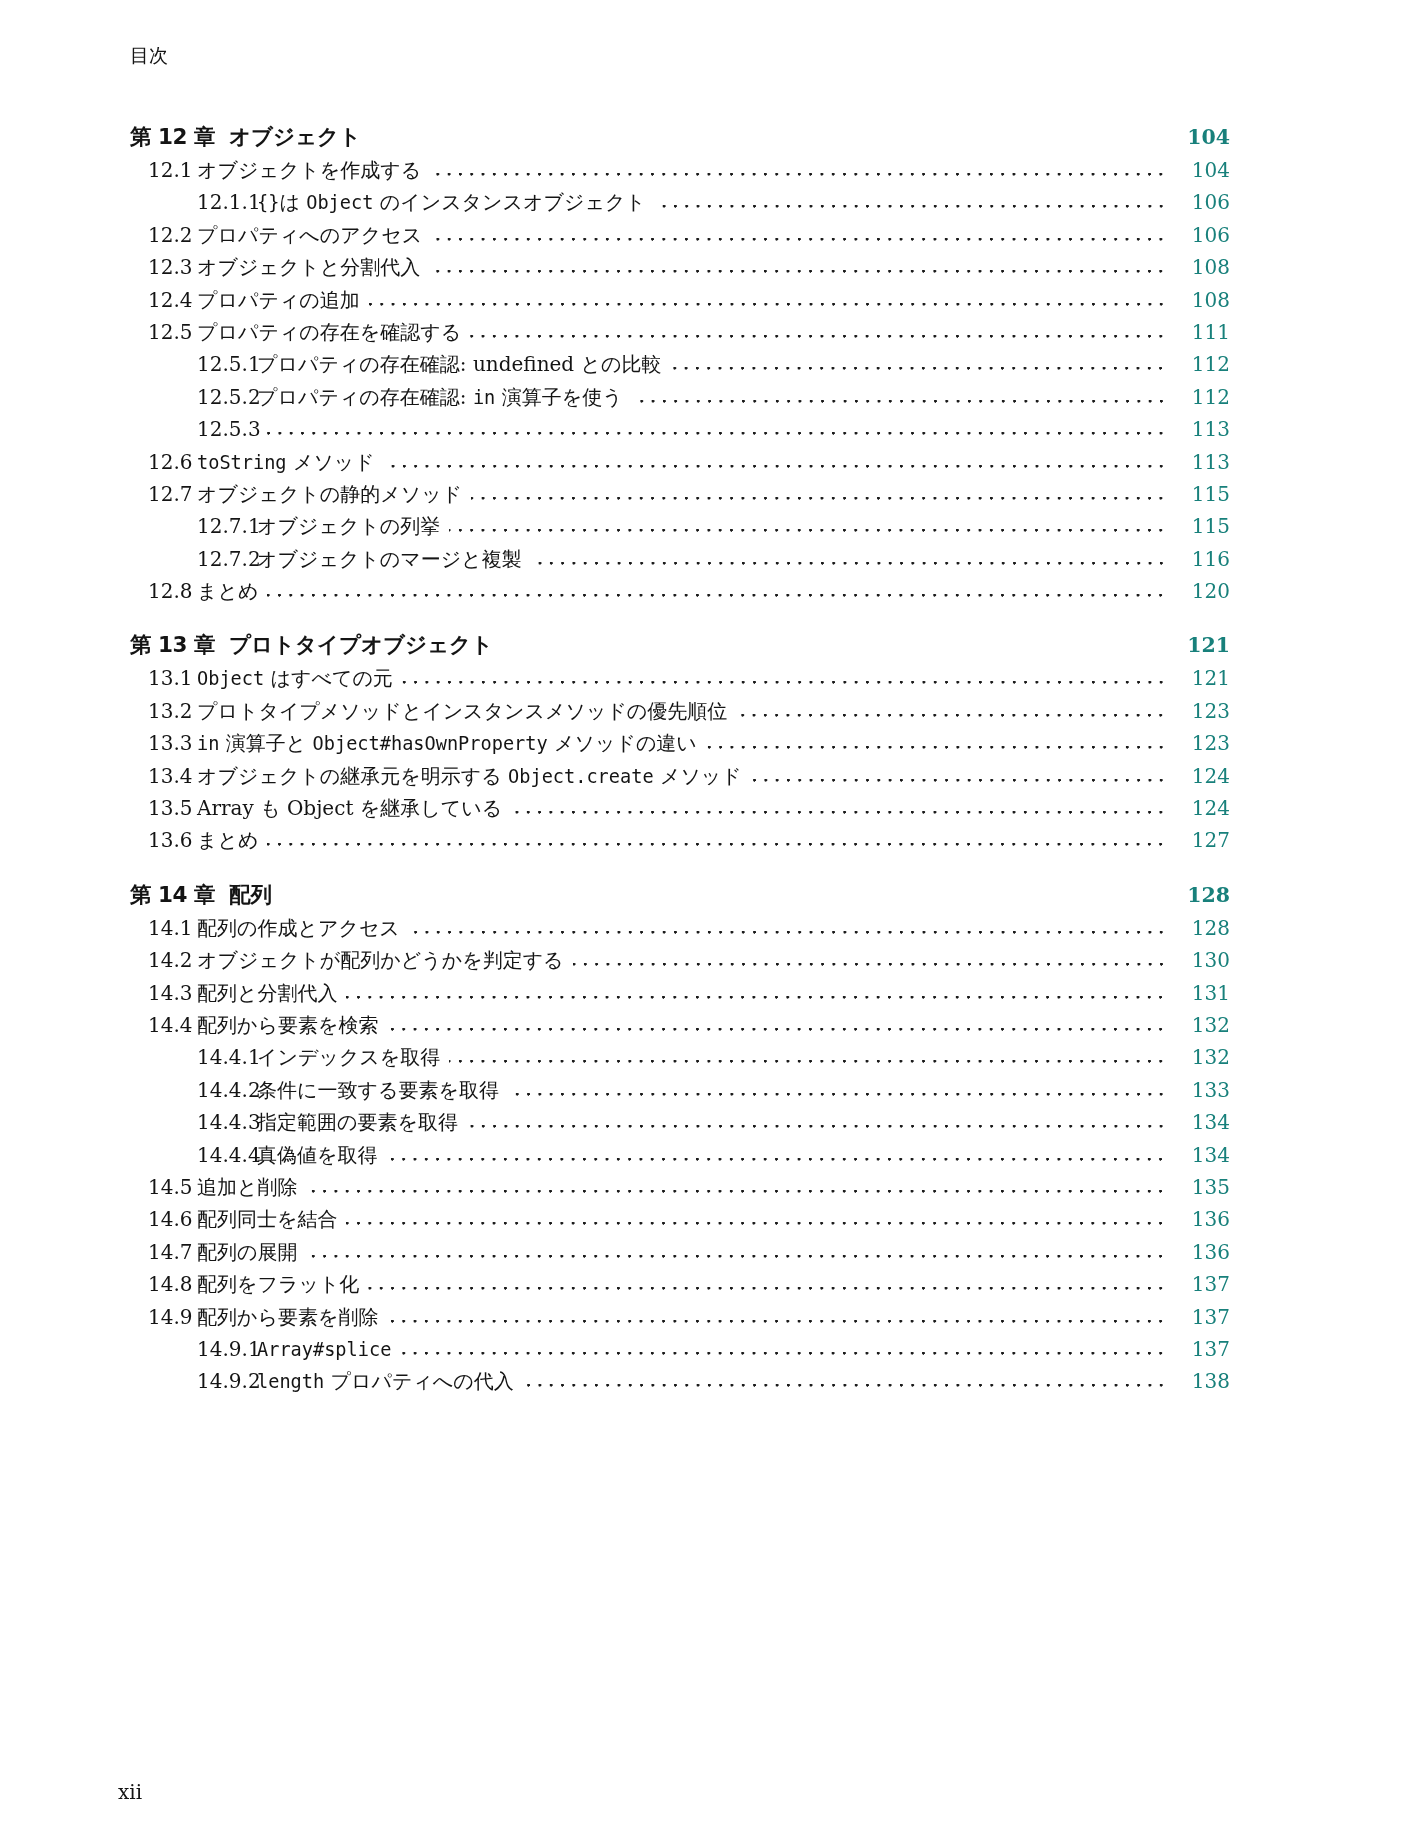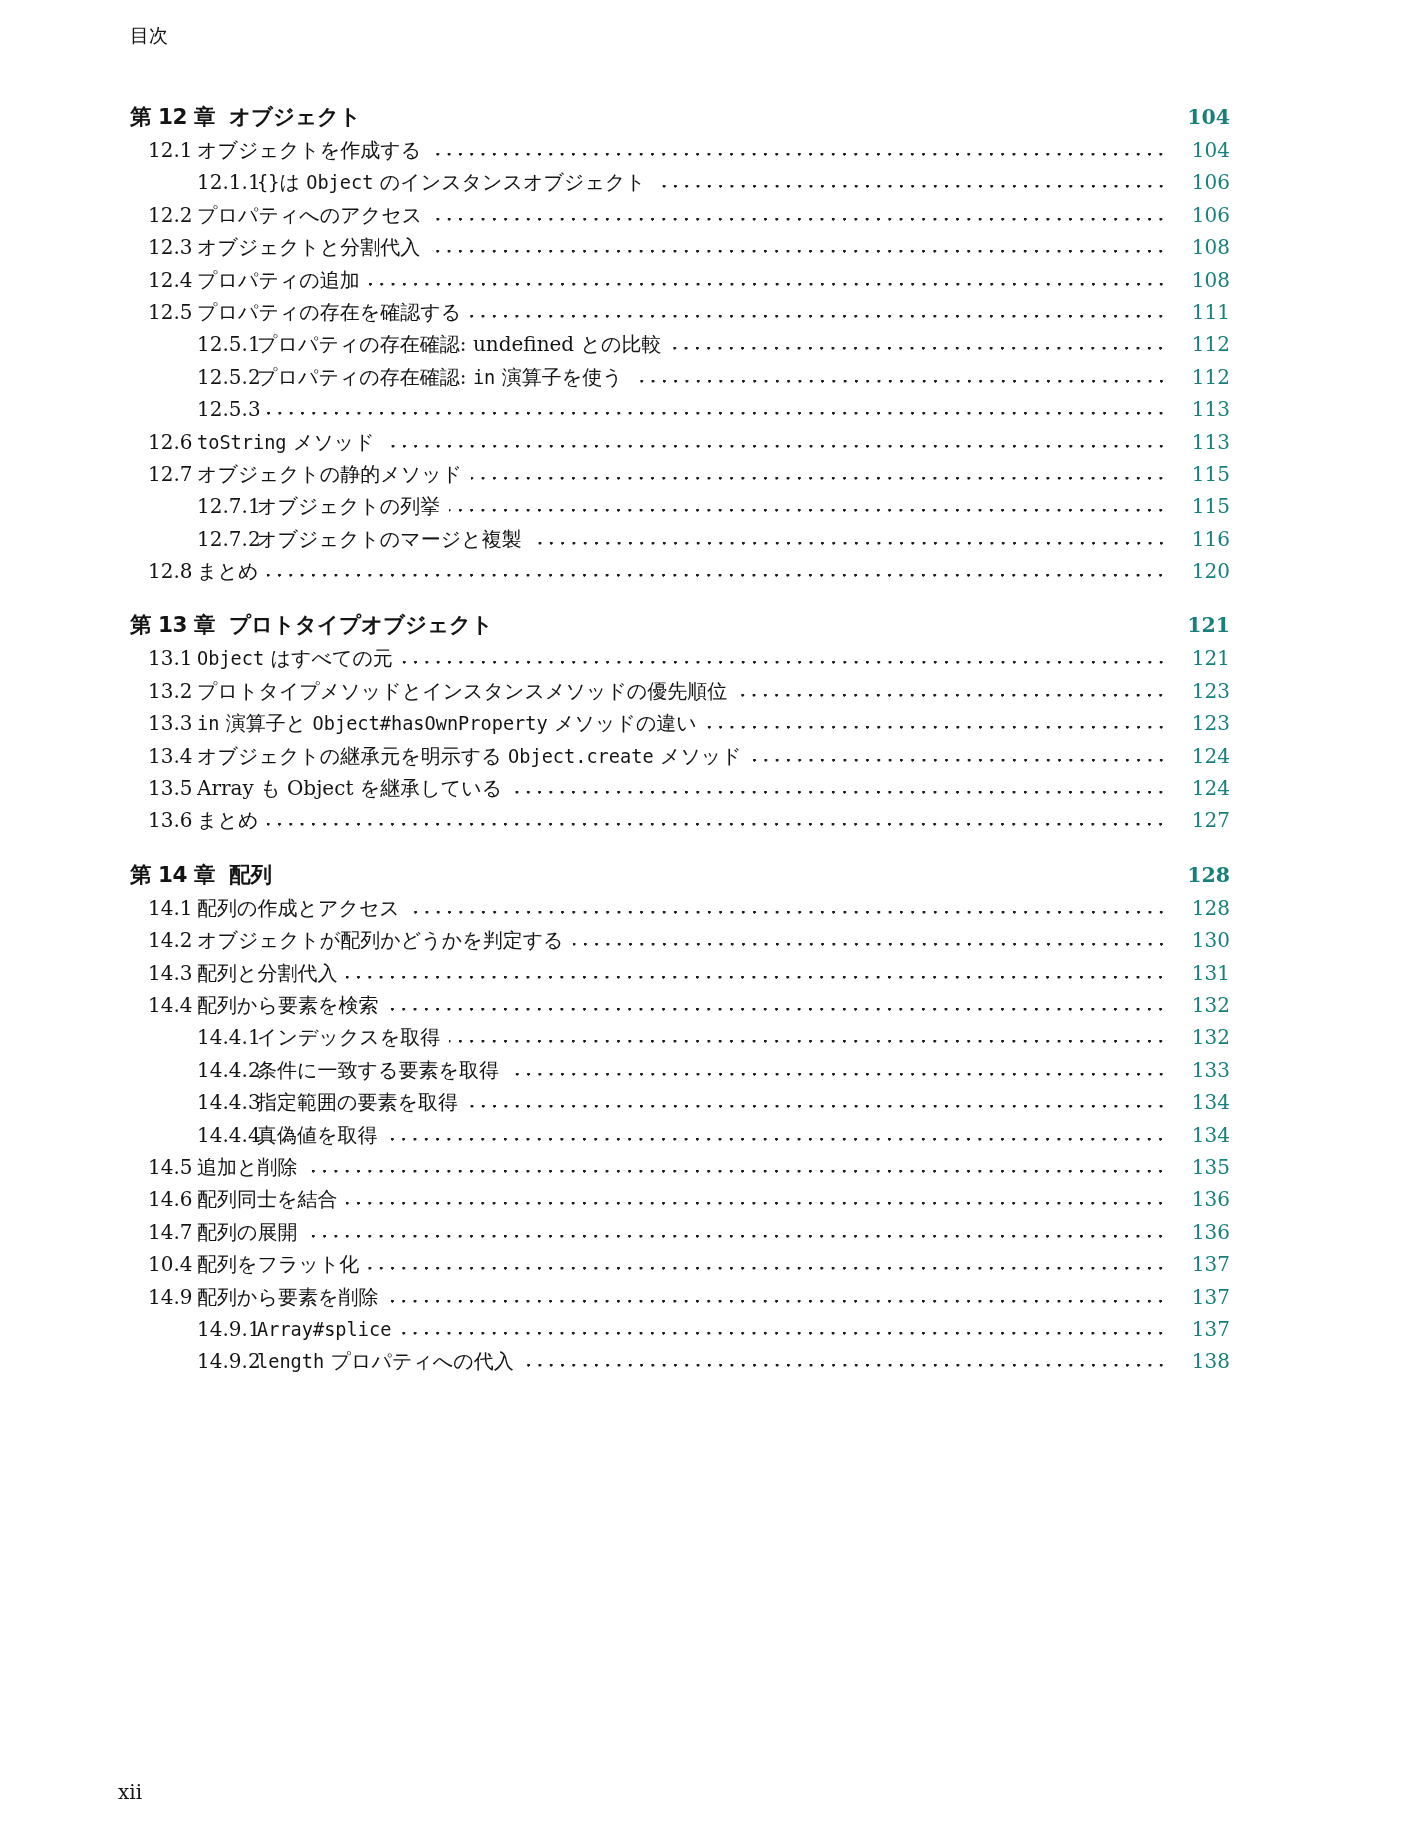--- a/index.html
+++ b/index.html
@@ -8,21 +8,21 @@
     background: #ffffff;
     overflow: hidden;
   }
   body {
     font-family: "DejaVu Serif", "Liberation Serif", serif;
     color: #141414;
     position: relative;
   }
   .page {
     position: absolute; inset: 0;
-    padding: 24px 194px 0 130px;
+    padding: 44px 194px 0 130px;
   }
   .doc-header {
     font-size: 19px;
     line-height: 22px;
   }
   .toc { margin-top: 54px; }
 
   .chapter { margin-top: 21px; }
   .chapter.first { margin-top: 0; }
 
@@ -299,21 +299,21 @@
           <span class="leader"></span>
           <span class="pageno">136</span>
         </div>
         <div class="row level-1">
           <span class="num">14.7</span>
           <span class="title"><span class="plain">配列の展開</span></span>
           <span class="leader"></span>
           <span class="pageno">136</span>
         </div>
         <div class="row level-1">
-          <span class="num">10.4</span>
+          <span class="num">14.8</span>
           <span class="title"><span class="plain">配列をフラット化</span></span>
           <span class="leader"></span>
           <span class="pageno">137</span>
         </div>
         <div class="row level-1">
           <span class="num">14.9</span>
           <span class="title"><span class="plain">配列から要素を削除</span></span>
           <span class="leader"></span>
           <span class="pageno">137</span>
         </div>

